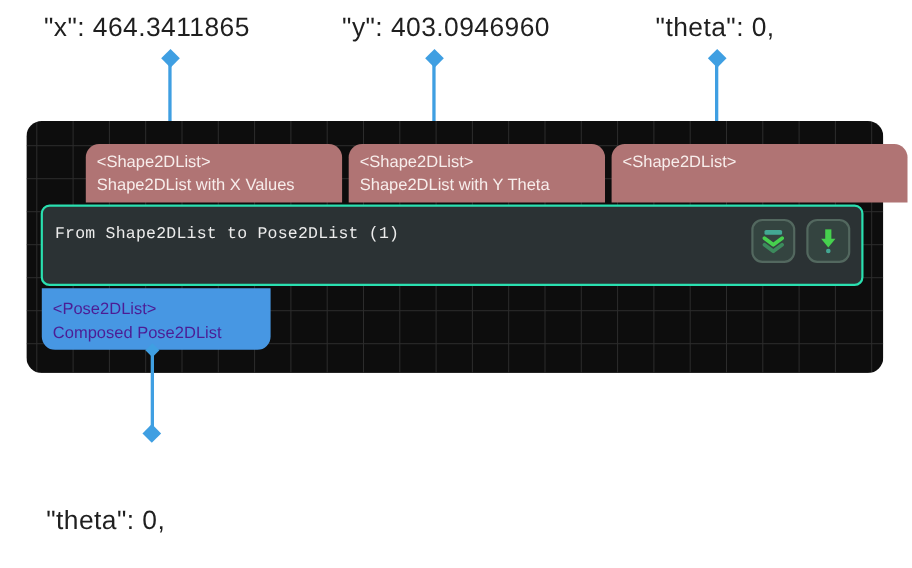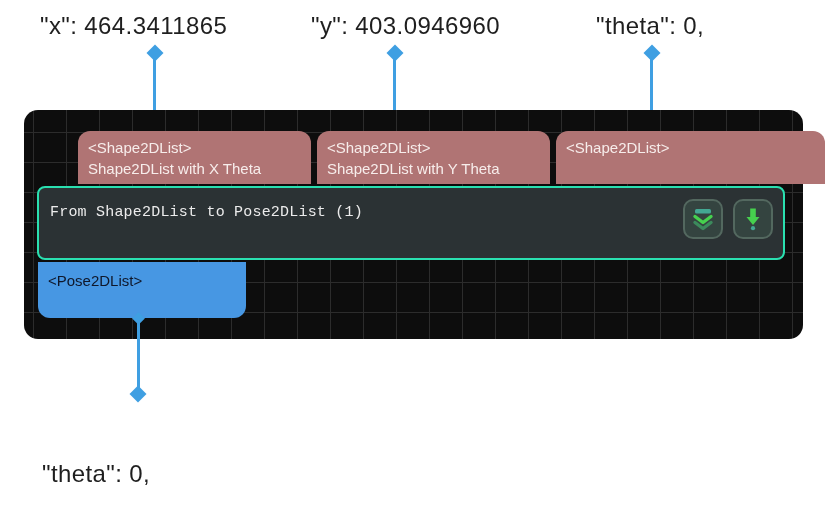--- a/index.html
+++ b/index.html
@@ -93,21 +93,21 @@
   .input-port.p2 { left: 516px; width: 269px; }
 
   .output-port {
     position: absolute;
     left: 38px;
     top: 262px;
     width: 208px;
     height: 56px;
     border-radius: 0 0 12px 12px;
     background: var(--output-port, #4797e3);
-    color: #0f172a;
+    color: #4c1d95;
     font-size: 15px;
     line-height: 22px;
     padding: 8px 10px 0 10px;
     box-sizing: border-box;
     white-space: nowrap;
     overflow: hidden;
   }
 
   
   .node-body {
@@ -169,21 +169,21 @@
   <div class="diamond big" style="left:389px; top:124px;"></div>
 
   <div class="connector-line" style="left:650px; top:53px; height:77px;"></div>
   <div class="diamond big" style="left:646px; top:47px;"></div>
   <div class="diamond big" style="left:646px; top:124px;"></div>
 
   <div class="editor-panel"></div>
 
   <div class="input-port p0">
     <div>&lt;Shape2DList&gt;</div>
-    <div>Shape2DList with X Theta</div>
+    <div>Shape2DList with X Values</div>
   </div>
   <div class="input-port p1">
     <div>&lt;Shape2DList&gt;</div>
     <div>Shape2DList with Y Theta</div>
   </div>
   <div class="input-port p2">
     <div>&lt;Shape2DList&gt;</div>
   </div>
 
   <div class="node-body">
@@ -205,20 +205,21 @@
           <rect x="10.2" y="2.5" width="5.6" height="9" fill="#46d14e"></rect>
           <polygon points="6.5,11 19.5,11 13,19" fill="#46d14e"></polygon>
           <circle cx="13" cy="22.2" r="2.1" fill="#43a893"></circle>
         </svg>
       </span>
     </button>
   </div>
 
   <div class="output-port">
     <div>&lt;Pose2DList&gt;</div>
+    <div>Composed Pose2DList</div>
   </div>
 
   <div class="connector-line" style="left:137px; top:318px; height:76px;"></div>
   <div class="diamond small" style="left:134px; top:314px;"></div>
   <div class="diamond big" style="left:132px; top:388px;"></div>
 
   <div class="bottom-annotation">
     <div>"theta": 0,</div>
     
     

